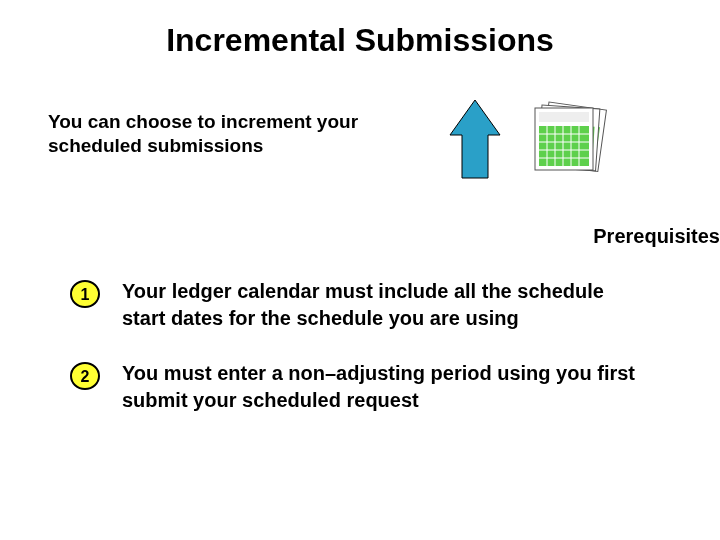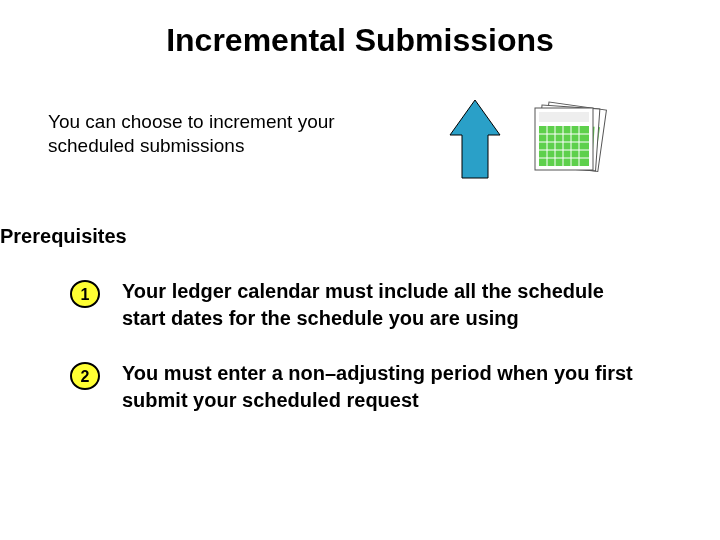--- a/index.html
+++ b/index.html
@@ -20,36 +20,36 @@
     text-align: center;
     font-size: 32px;
     font-weight: bold;
   }
   .intro {
     position: absolute;
     top: 110px;
     left: 48px;
     width: 340px;
     font-size: 19px;
-    font-weight: normal;
+    font-weight: bold;
     line-height: 1.25;
   }
   .graphics {
     position: absolute;
     top: 100px;
     left: 440px;
     width: 200px;
     height: 90px;
   }
   .subhead {
     position: absolute;
     top: 225px;
     left: 0;
     width: 720px;
-    text-align: left;
+    text-align: right;
     font-size: 20px;
     font-weight: bold;
   }
   .list {
     position: absolute;
     top: 278px;
     left: 70px;
     width: 580px;
   }
   .item {
@@ -120,15 +120,15 @@
 
 <div class="subhead">Prerequisites</div>
 
 <div class="list">
   <div class="item">
     <div class="num">1</div>
     <div class="item-text">Your ledger calendar must include all the schedule start dates for the schedule you are using</div>
   </div>
   <div class="item">
     <div class="num">2</div>
-    <div class="item-text">You must enter a non–adjusting period when you first submit your scheduled request</div>
+    <div class="item-text">You must enter a non–adjusting period using you first submit your scheduled request</div>
   </div>
 </div>
 
 </body></html>

